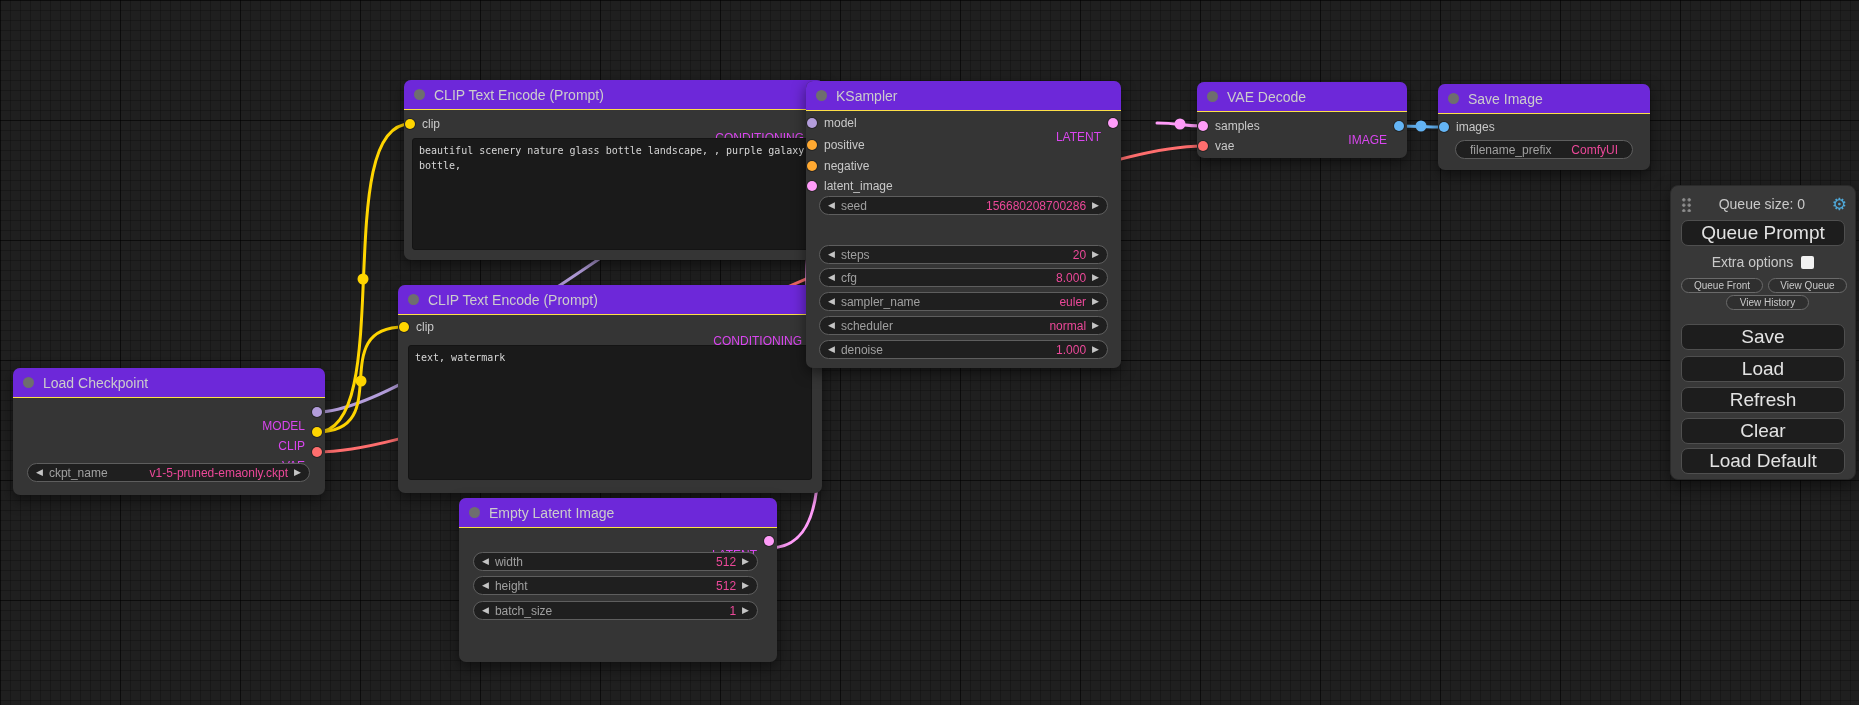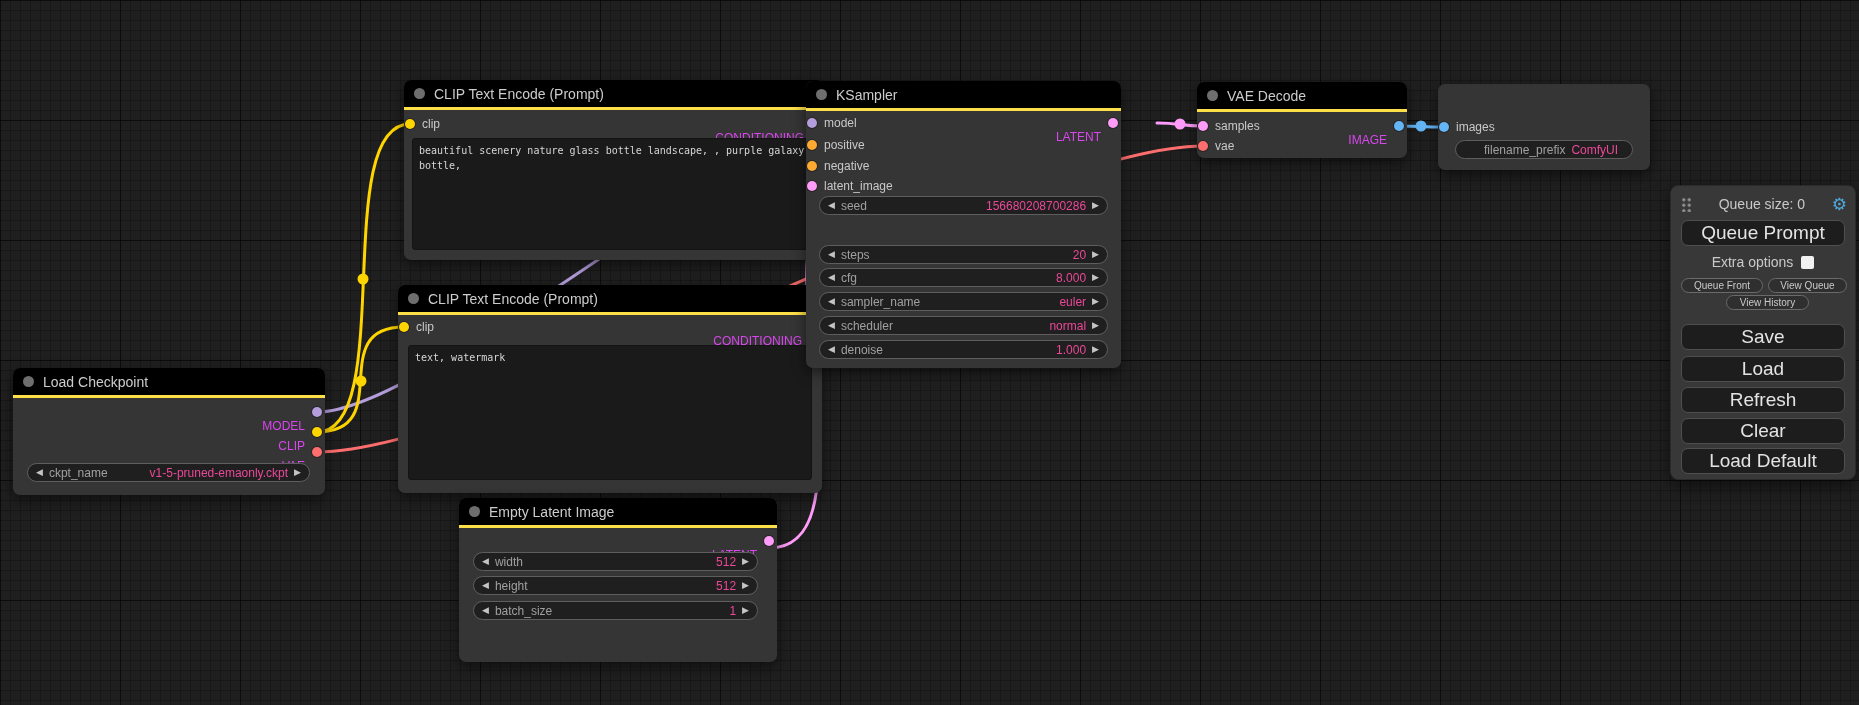--- a/index.html
+++ b/index.html
@@ -15,22 +15,22 @@
     font-family:"Liberation Sans", sans-serif;
   }
   svg.wires{position:absolute;left:0;top:0;z-index:1;}
   svg.wires path{fill:none;stroke-width:3;stroke-linecap:round;}
 
   .node{
     position:absolute;z-index:2;background:#353535;border-radius:7px;
     box-shadow:0 5px 14px rgba(0,0,0,.5);color:#c8c8c8;
   }
   .titlebar{
-    height:30px;background:#000000;border-radius:7px 7px 0 0;
-    border-bottom:3px solid #fde047;display:flex;align-items:center;
+    height:30px;background:#6d28d9;border-radius:7px 7px 0 0;
+    border-bottom:1px solid #fde047;display:flex;align-items:center;
     gap:9px;padding:0 10px;box-sizing:border-box;
   }
   .cdot{width:11px;height:11px;border-radius:50%;background:#6e6e6e;flex:none;}
   .tlabel{font-size:14px;color:#cccccc;white-space:nowrap;}
 
   .row{position:absolute;left:1px;right:3px;height:20px;display:flex;align-items:center;gap:7px;}
   .spacer{flex:1;}
   .pdot{width:10px;height:10px;border-radius:50%;flex:none;box-shadow:0 0 0 1px rgba(0,0,0,.3);}
   .in-label{font-size:12px;color:#c9c9c9;white-space:nowrap;}
   .out-label{font-size:12px;color:#d946ef;white-space:nowrap;margin-top:27px;}
@@ -263,26 +263,30 @@
       <span class="out-label">IMAGE</span>
       <span class="pdot c-image"></span>
     </div>
     <div class="row" style="top:54px">
       <span class="pdot c-vae"></span>
       <span class="in-label">vae</span>
     </div>
   </div>
 
   <div class="node" style="left:1438px;top:84px;width:212px;height:86px">
+    <div class="titlebar">
+      <span class="cdot"></span>
+      <span class="tlabel">Save Image</span>
+    </div>
     <div class="row" style="top:33px">
       <span class="pdot c-image"></span>
       <span class="in-label">images</span>
     </div>
     <div class="widget" style="left:17px;top:56px;width:178px">
-      <span class="wlabel" style="margin-left:20px">filename_prefix</span>
+      <span class="wlabel" style="margin-left:6px">filename_prefix</span>
       <span class="wvalue" style="margin-right:6px">ComfyUI</span>
     </div>
   </div>
 
   <div class="queue">
     <div class="q-head">
       <span class="drag"></span>
       <span class="q-size">Queue size: 0</span>
       <span class="gear">⚙</span>
     </div>

